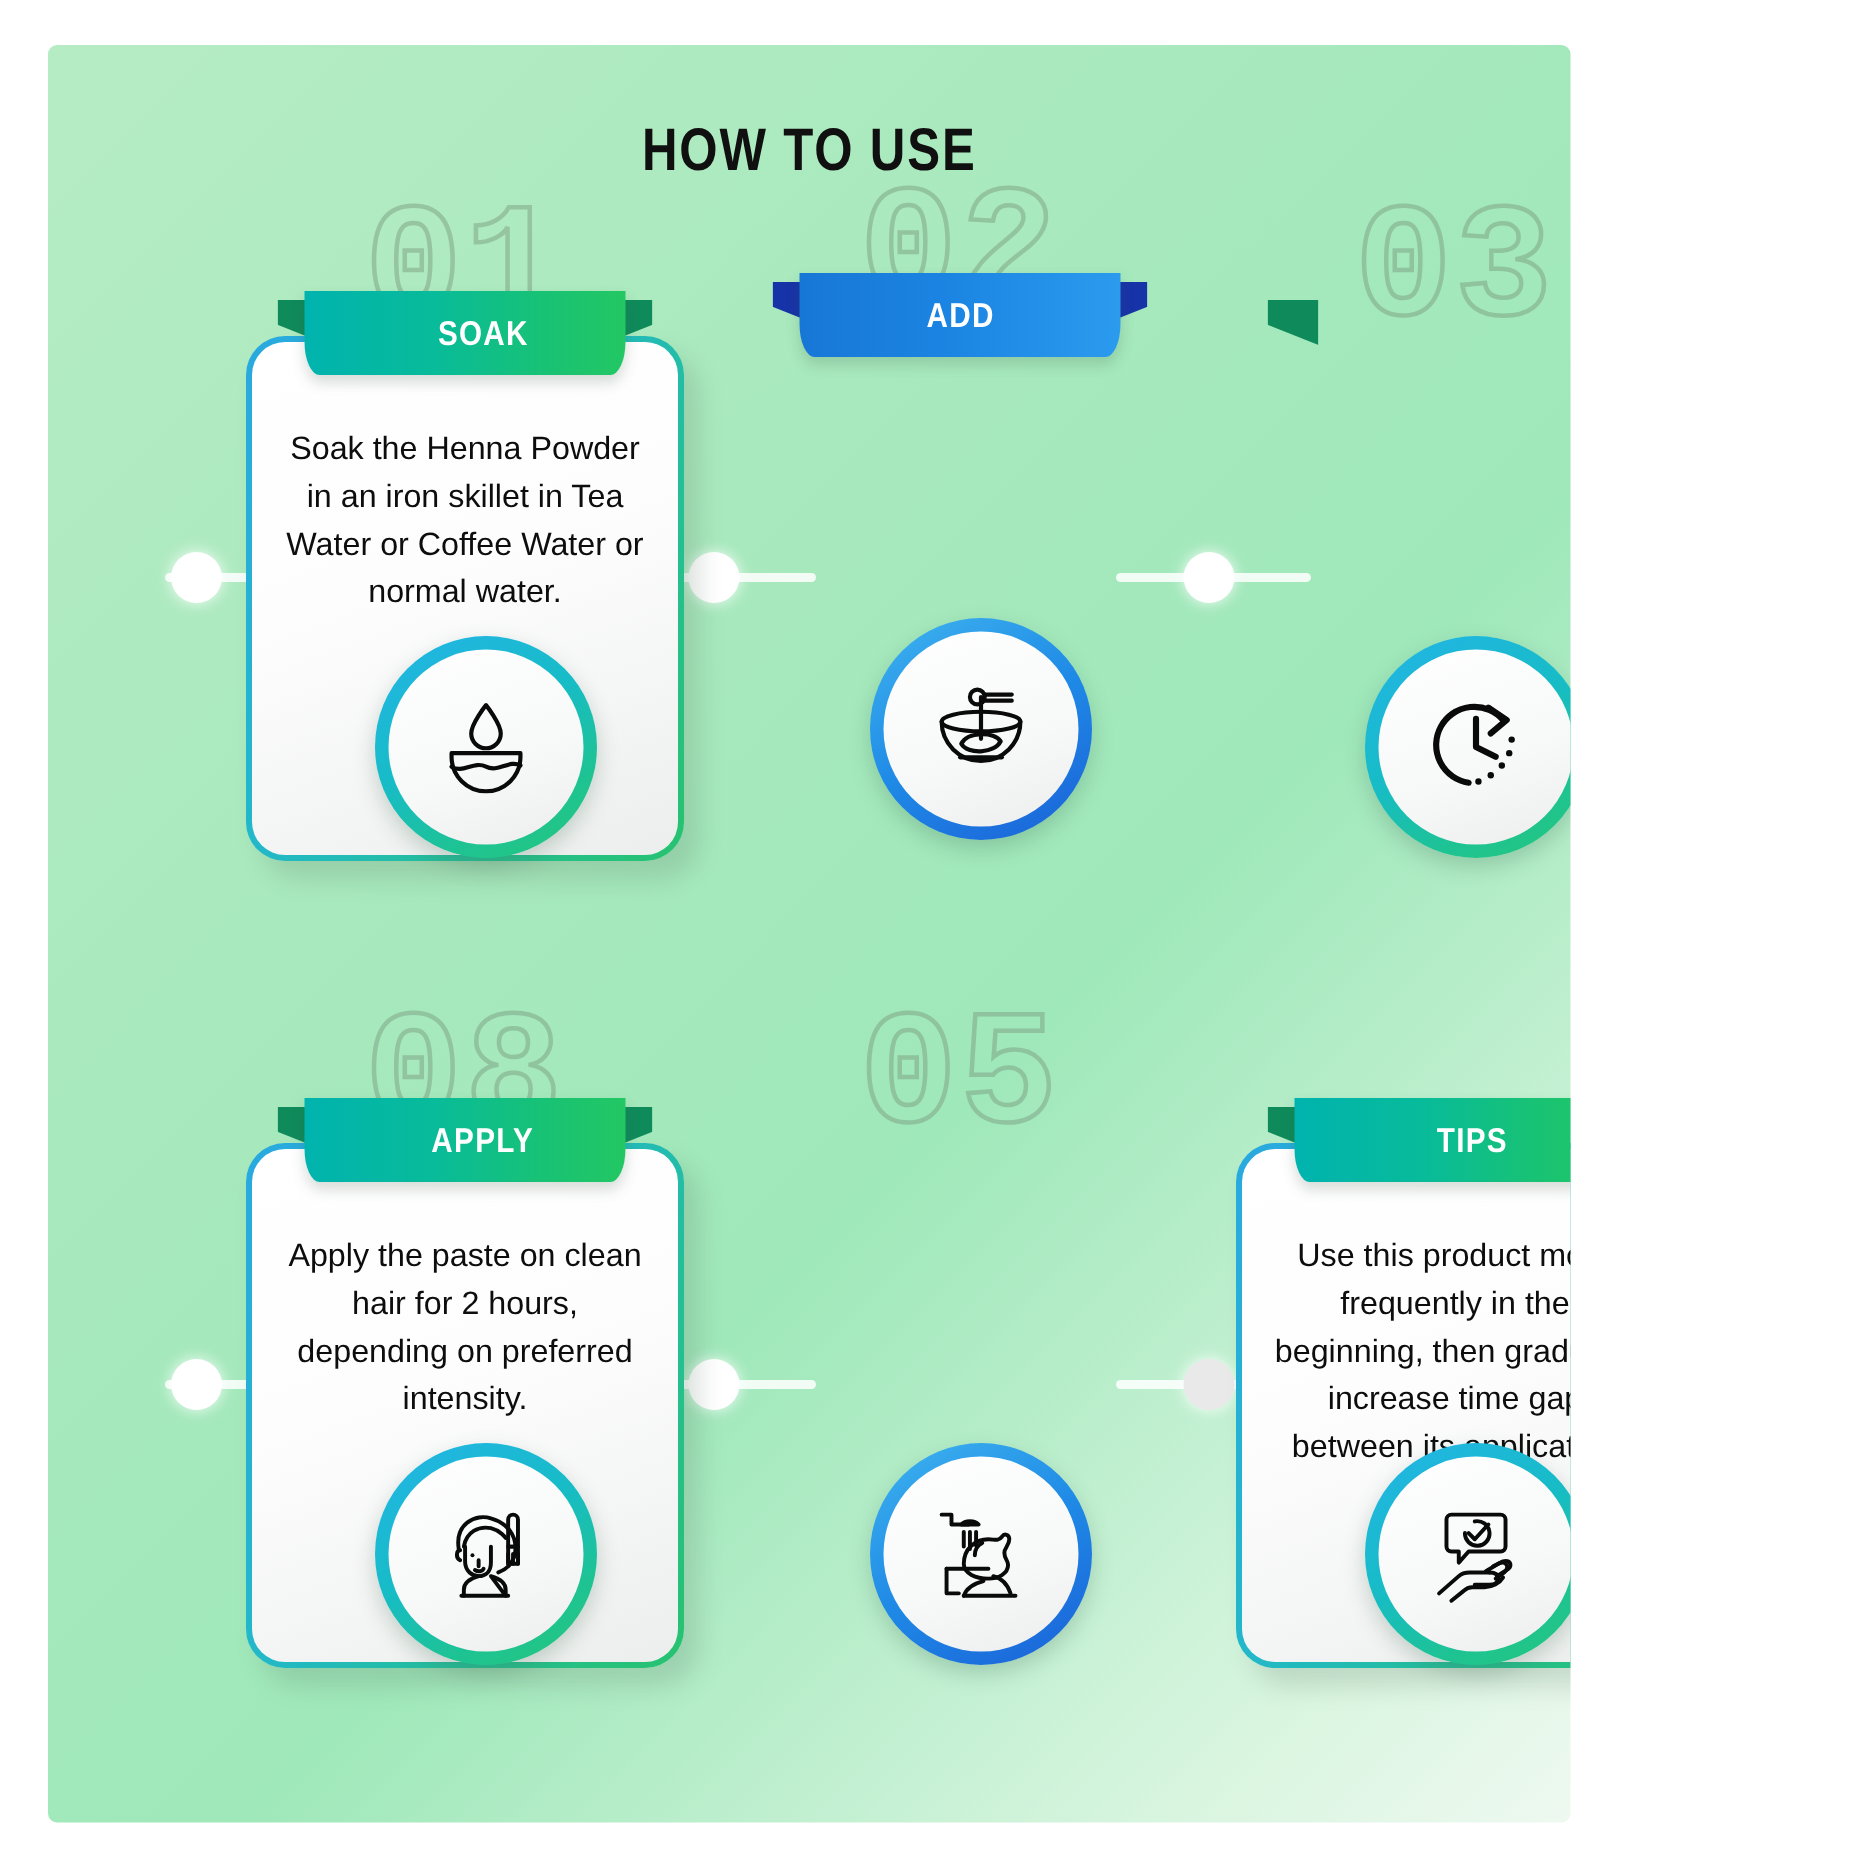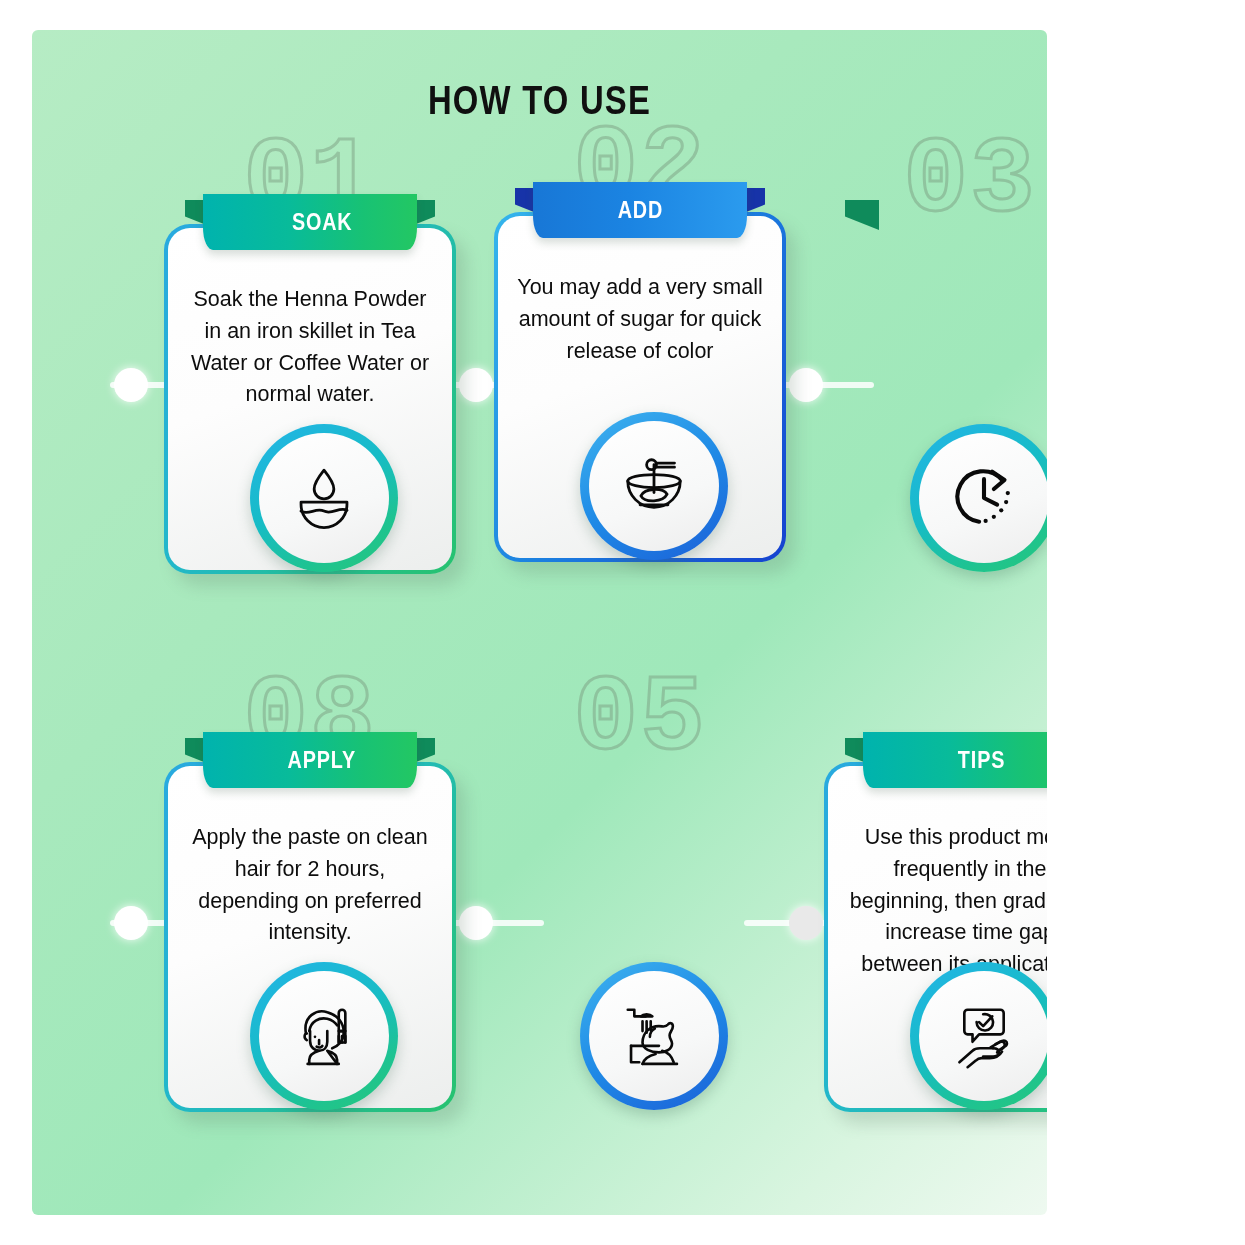--- a/index.html
+++ b/index.html
@@ -196,25 +196,20 @@
             <path d="M50 16 C50 16 38 31 38 39 a12 12 0 0 0 24 0 C62 31 50 16 50 16 Z"></path>
             <path d="M22 55 h56 v3 a28 28 0 0 1 -56 0 Z"></path>
             <path d="M22 66 c9 6 18 -5 28 0 c10 5 19 -6 28 -1"></path>
           </svg>
         </div>
       </div>
     </div>
 
     <div class="card-wrap" style="left:440px; top:86px;">
       <div class="num">02</div>
-      <div class="card bl">
-        <div class="card-inner">
-          <div class="body">You may add a very small amount of sugar for quick release of color</div>
-        </div>
-      </div>
       <div class="ribbon">
         <div class="rib-tail l bl"></div>
         <div class="rib-tail r bl"></div>
         <div class="rib-main bl">
           <span class="rib-label">ADD</span>
         </div>
       </div>
       <div class="icon-circle bl" style="left:108px; top:296px;">
         <div class="icon-inner">
           <svg viewBox="0 0 100 100" fill="none" stroke="#0a0a0a" stroke-width="3.4" stroke-linecap="round" stroke-linejoin="round">

